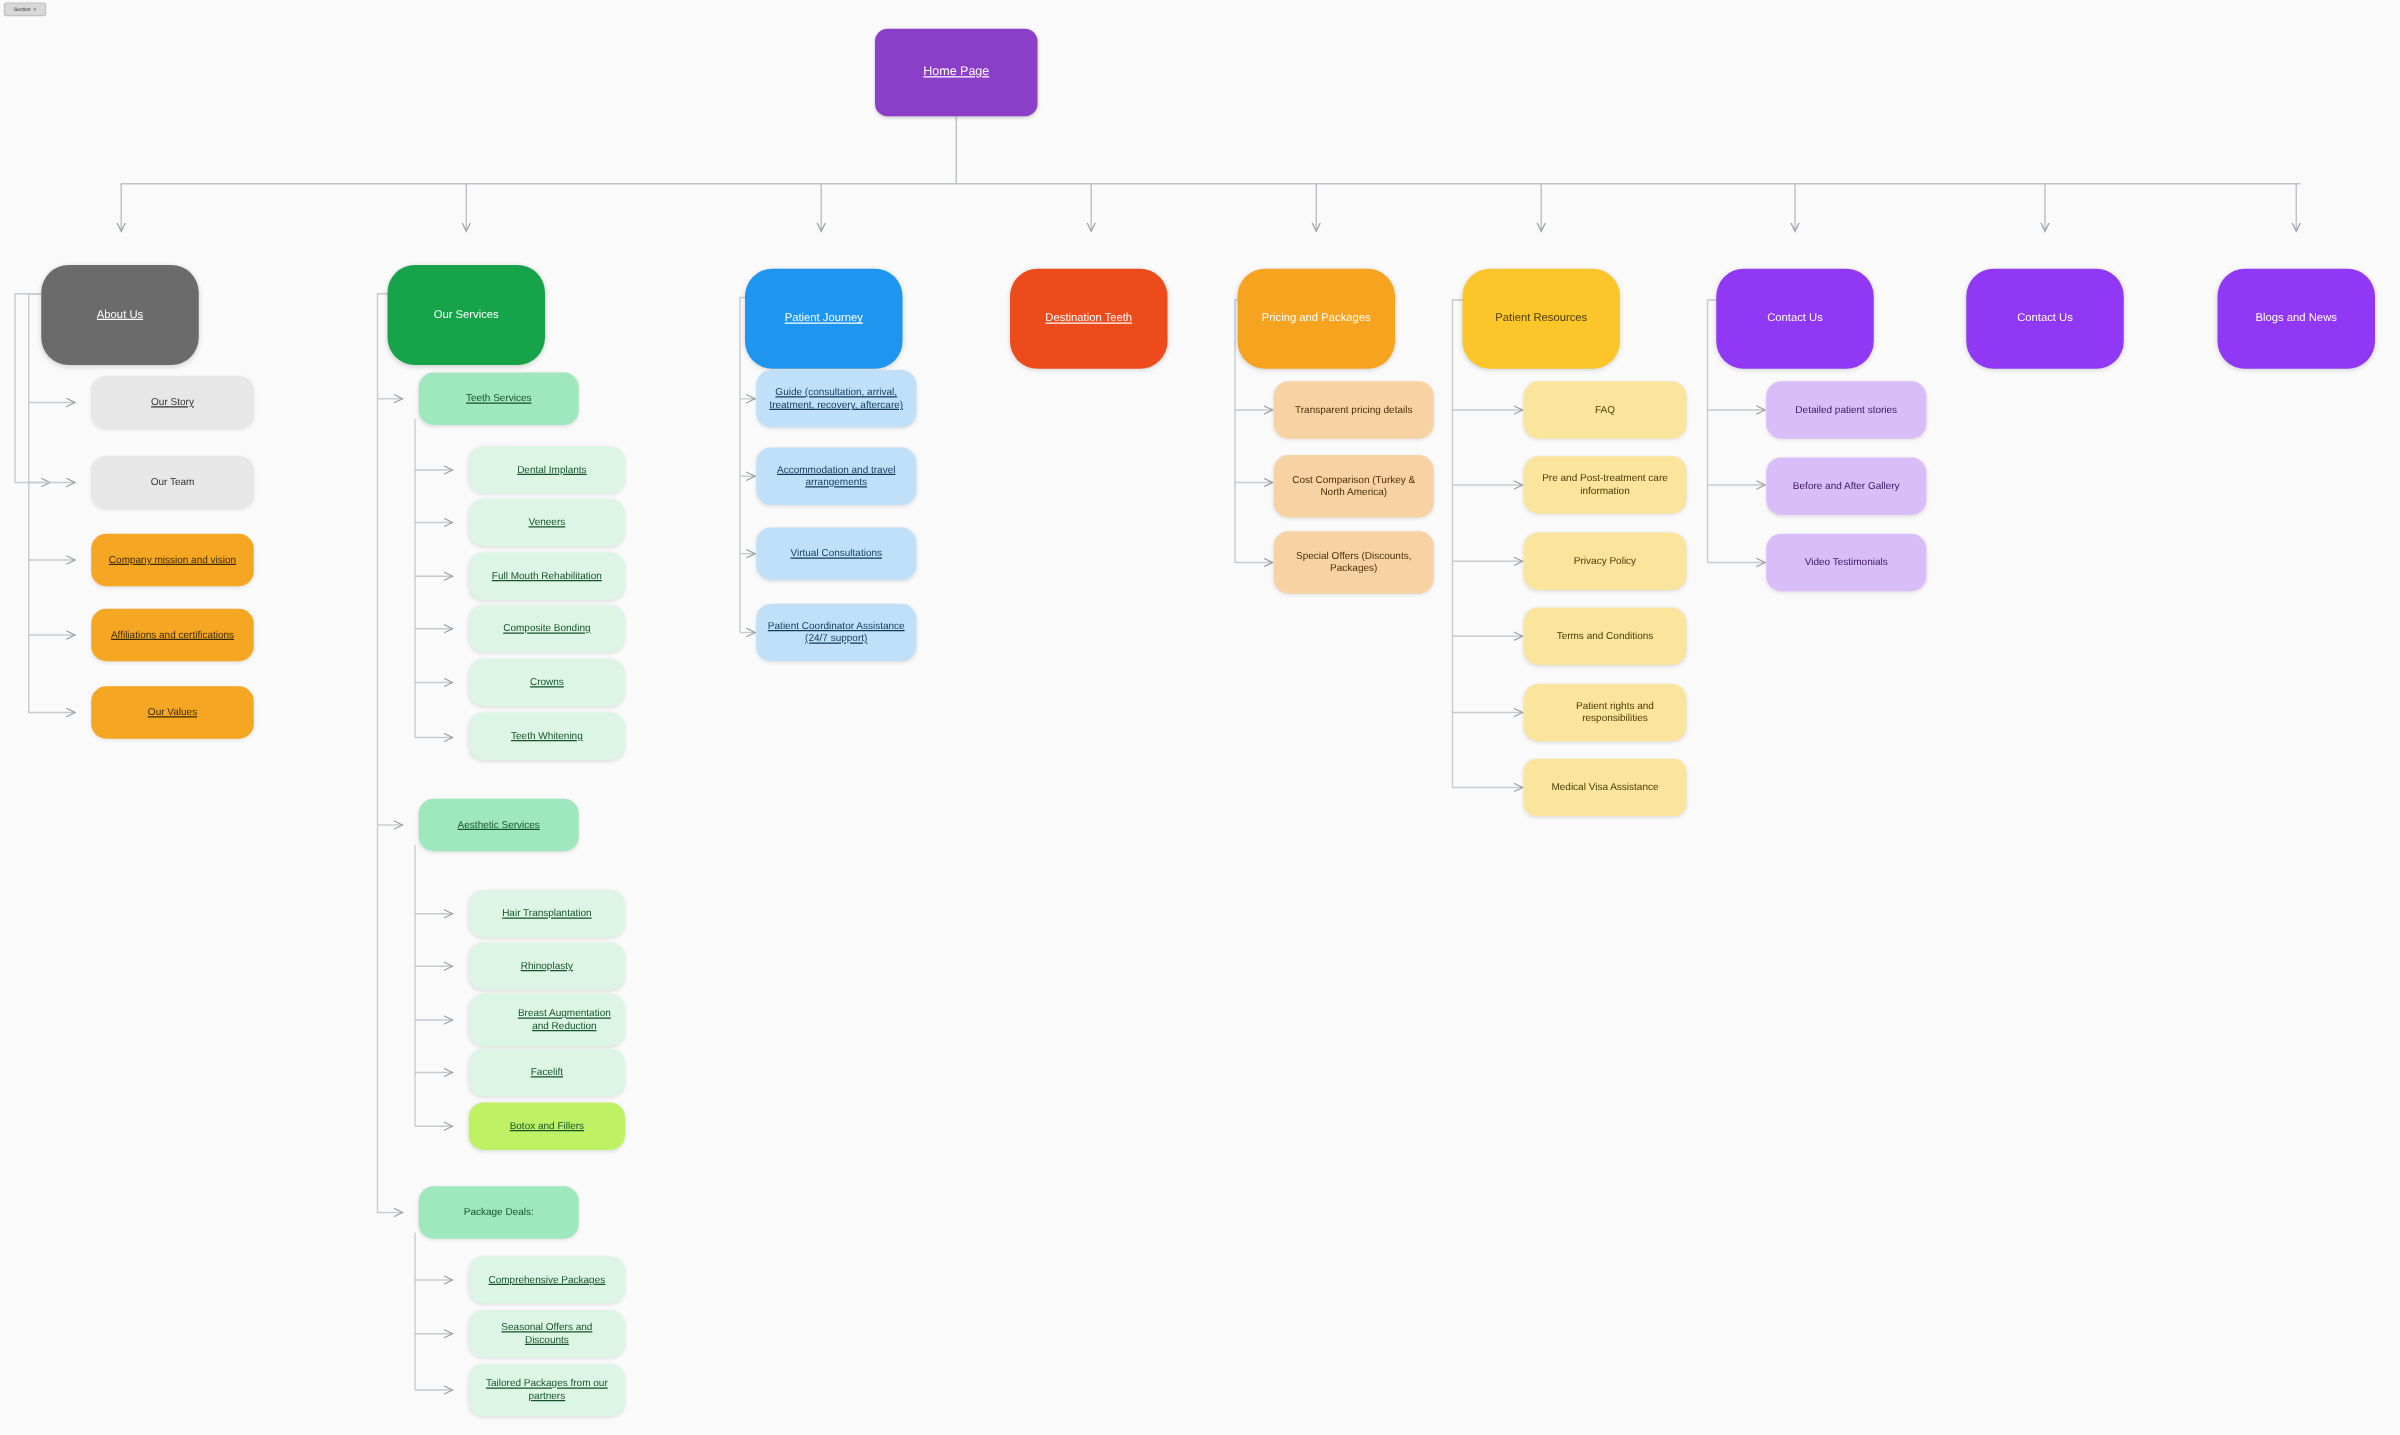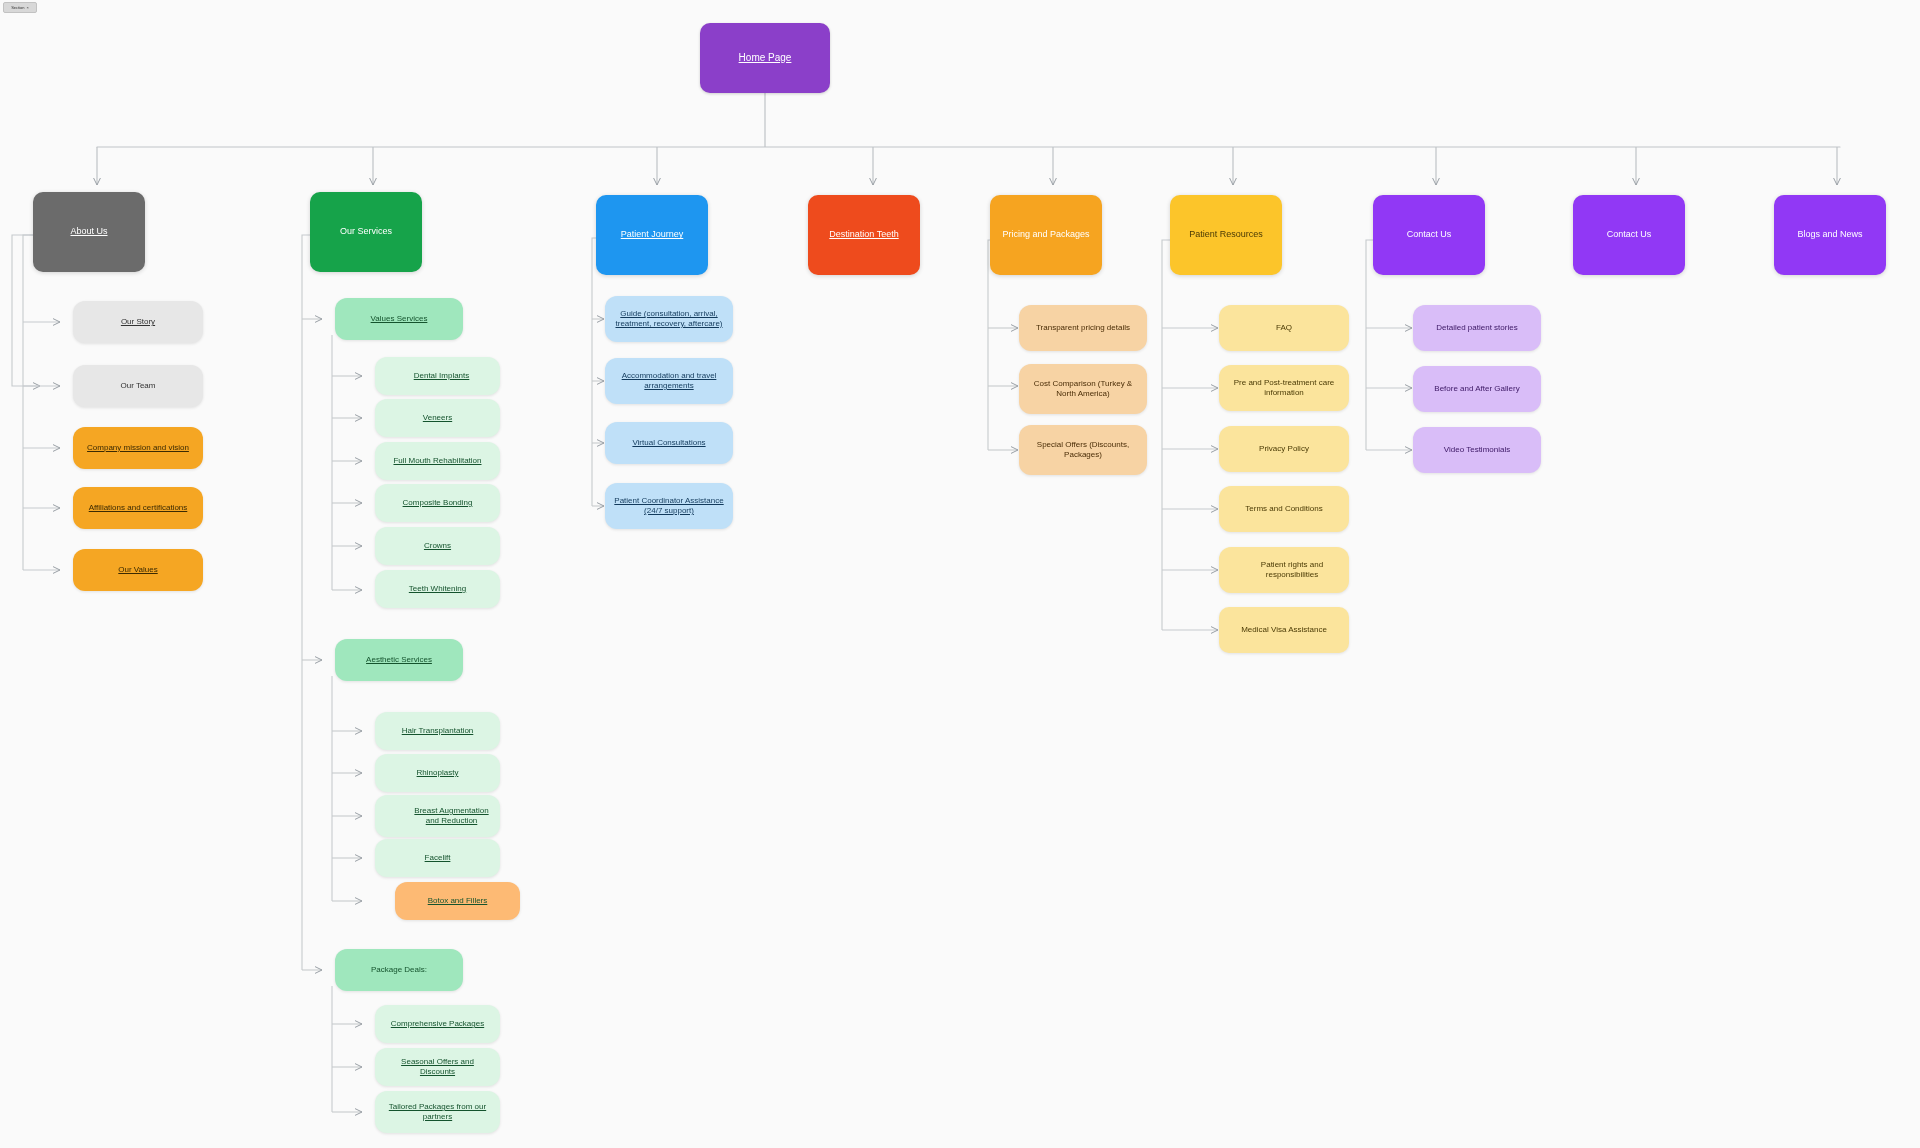--- a/index.html
+++ b/index.html
@@ -27,23 +27,24 @@
   
   .root{
     width:130px;height:70px;border-radius:10px;
     background:#8b3fc9;color:#ffffff;font-size:10px;
     box-shadow:0 1px 3px rgba(0,0,0,.18);
   }
   .root span{text-decoration:underline;}
 
   
   .cat{
-    width:112px;height:80px;border-radius:10px;
+    width:126px;height:80px;border-radius:22px;
     font-size:9px;color:#ffffff;
     box-shadow:0 1px 4px rgba(0,0,0,.16);
+    margin-top:20px;
   }
   .cat.u span{text-decoration:underline;}
 
   
   .pill{
     border-radius:12px;font-size:8px;
     box-shadow:0 1px 3px rgba(0,0,0,.10);
   }
   .pill.u span{text-decoration:underline;}
 
@@ -208,21 +209,21 @@
     <span>Company mission and vision</span>
   </div>
   <div class="node pill u w130 h42" style="left:73px;top:487px;background:#f5a623;color:#3b2a02;">
     <span>Affiliations and certifications</span>
   </div>
   <div class="node pill u w130 h42" style="left:73px;top:549px;background:#f5a623;color:#3b2a02;">
     <span>Our Values</span>
   </div>
 
   <div class="node pill u w128 h42" style="left:335px;top:298px;background:#9fe7bd;color:#14532d;">
-    <span>Values Services</span>
+    <span>Teeth Services</span>
   </div>
   <div class="node pill u w125 h38" style="left:375px;top:357px;background:#dcf5e4;color:#14532d;padding-left:16px;">
     <span>Dental Implants</span>
   </div>
   <div class="node pill u w125 h38" style="left:375px;top:399px;background:#dcf5e4;color:#14532d;">
     <span>Veneers</span>
   </div>
   <div class="node pill u w125 h38" style="left:375px;top:442px;background:#dcf5e4;color:#14532d;">
     <span>Full Mouth Rehabilitation</span>
   </div>
@@ -244,21 +245,21 @@
   </div>
   <div class="node pill u w125 h38" style="left:375px;top:754px;background:#dcf5e4;color:#14532d;">
     <span>Rhinoplasty</span>
   </div>
   <div class="node pill u w125 h42" style="left:375px;top:795px;background:#dcf5e4;color:#14532d;padding-left:36px;">
     <span>Breast Augmentation and Reduction</span>
   </div>
   <div class="node pill u w125 h38" style="left:375px;top:839px;background:#dcf5e4;color:#14532d;">
     <span>Facelift</span>
   </div>
-  <div class="node pill u w125 h38" style="left:375px;top:882px;background:#fdba74;color:#14532d;margin-left:20px;">
+  <div class="node pill u w125 h38" style="left:375px;top:882px;background:#bef264;color:#14532d;">
     <span>Botox and Fillers</span>
   </div>
 
   <div class="node pill w128 h42" style="left:335px;top:949px;background:#9fe7bd;color:#14532d;">
     <span>Package Deals:</span>
   </div>
   <div class="node pill u w125 h38" style="left:375px;top:1005px;background:#dcf5e4;color:#14532d;">
     <span>Comprehensive Packages</span>
   </div>
   <div class="node pill u w125 h38" style="left:375px;top:1048px;background:#dcf5e4;color:#14532d;">

